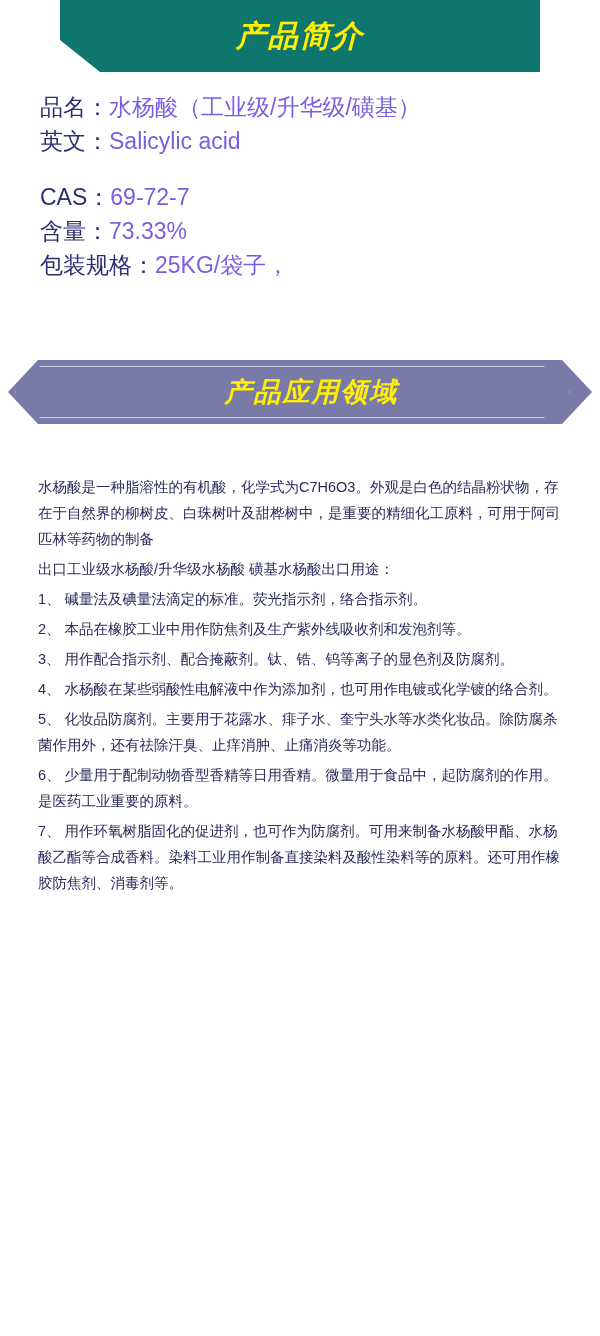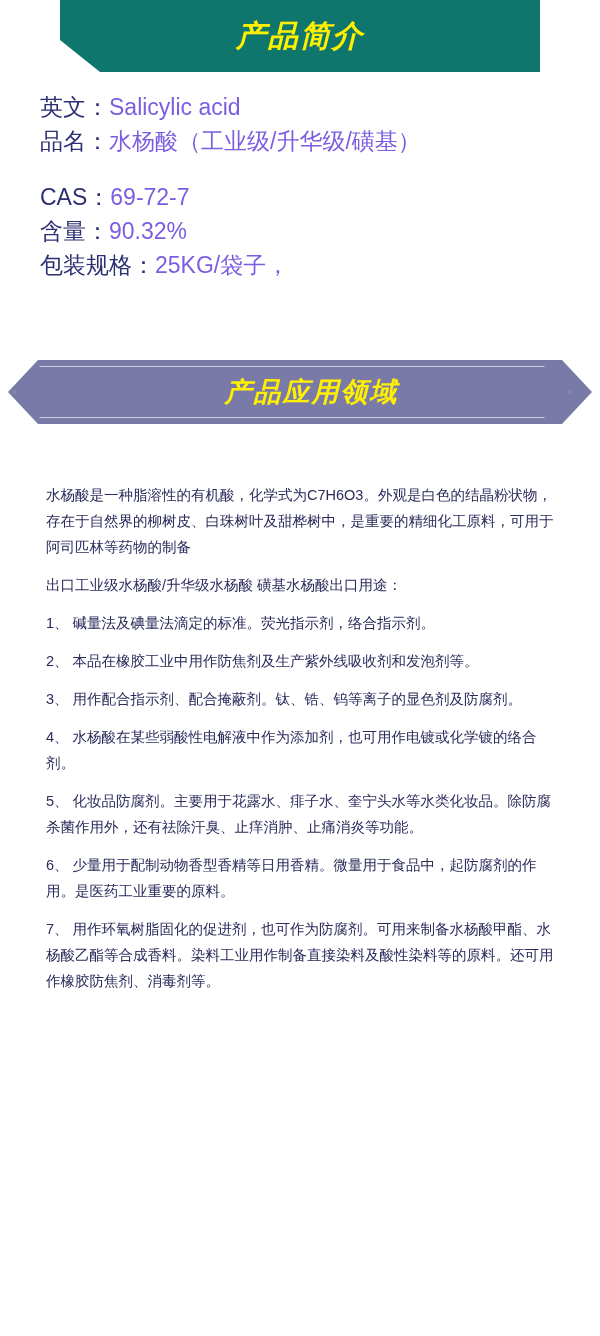--- a/index.html
+++ b/index.html
@@ -113,53 +113,53 @@
     margin-left: 23px;
   }
 
   
   .body-text {
     padding: 46px 34px 0 34px;
     color: #2b2b5c;
     font-size: 14.5px;
     line-height: 26px;
   }
-  .para { margin: 12px; }
+  .para { margin: 4px; }
   .para + .para { margin-top: 0; }
   .item { margin-top: 19px; }
   .item-no { }
   .tight { margin-top: 0; }
 </style>
 </head>
 <body>
 
 <div class="banner1-wrap">
   <div class="banner1">
     <span class="banner1-text">产品简介</span>
   </div>
 </div>
 
 <div class="params">
 
   <div class="p-line">
+    <span>品名：</span><span class="v">水杨酸（工业级/升华级/磺基）</span>
+  </div>
+
+  <div class="p-line">
     <span>英文：</span><span class="v">Salicylic acid</span>
   </div>
 
-  <div class="p-line">
-    <span>品名：</span><span class="v">水杨酸（工业级/升华级/磺基）</span>
-  </div>
-
   <div class="spacer-sm"></div>
 
   <div class="p-line">
     <span>CAS：</span><span class="v">69-72-7</span>
   </div>
 
   <div class="p-line">
-    <span>含量：</span><span class="v">90.32%</span>
+    <span>含量：</span><span class="v">73.33%</span>
   </div>
 
   <div class="p-line">
     <span>包装规格：</span><span class="v">25KG/袋子，</span>
   </div>
 
 </div>
 
 <div class="banner2-wrap">
   <div class="banner2">

